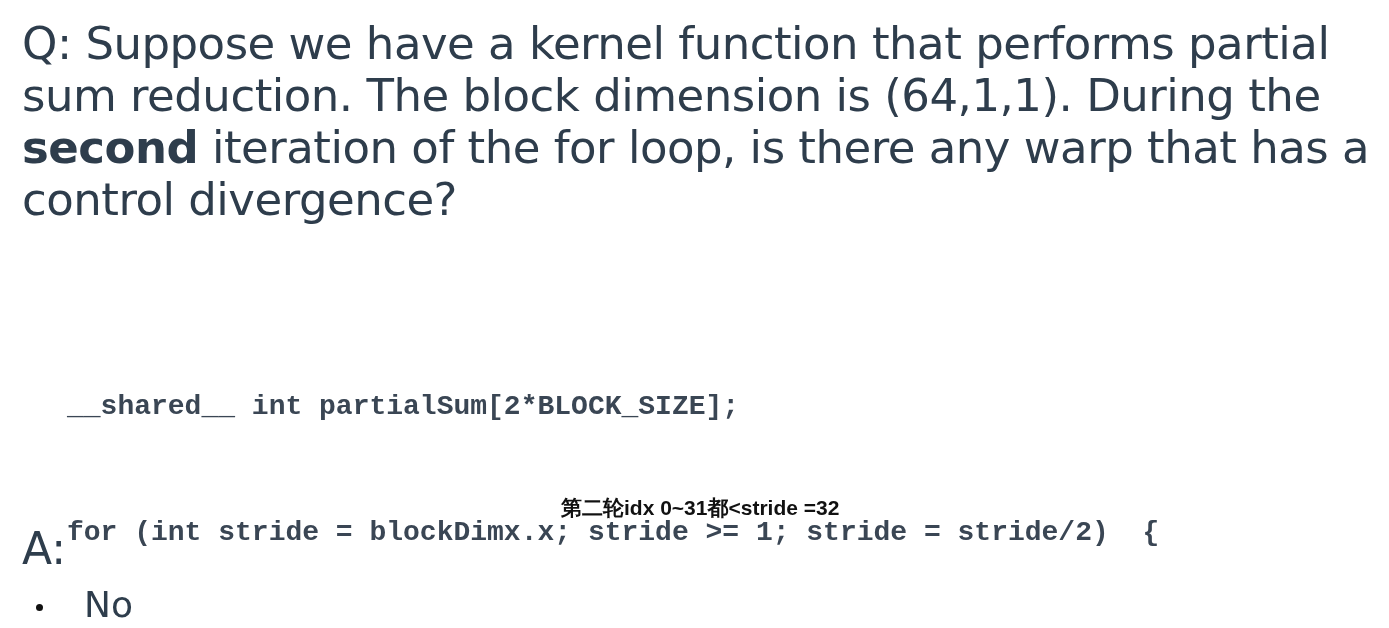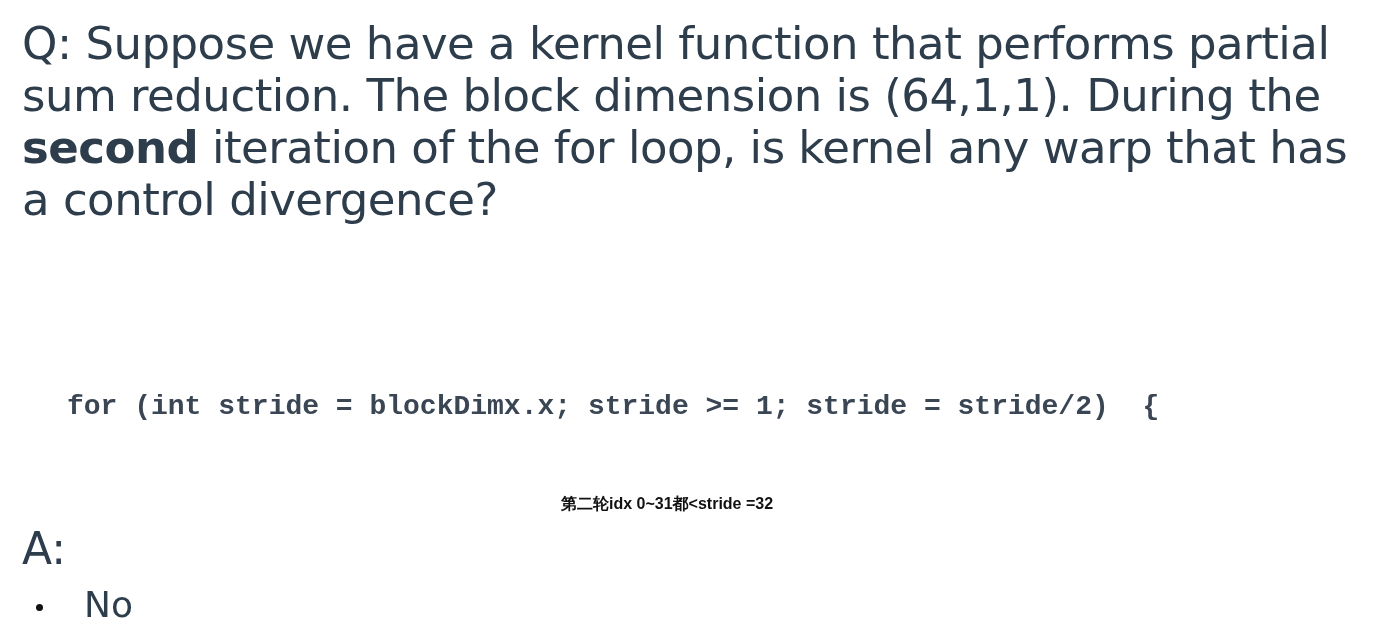--- a/index.html
+++ b/index.html
@@ -1,31 +1,32 @@
 <!DOCTYPE html>
 <html><head>
   <meta charset="utf-8">
   <style>
     html, body { margin: 0; padding: 0; background: #ffffff; }
     body { width: 1389px; height: 628px; position: relative; overflow: hidden; font-family: "DejaVu Sans", sans-serif; color: #2e3d4c; }
     .question { position: absolute; left: 22px; top: 18px; width: 1360px; font-size: 45px; line-height: 52px; letter-spacing: -0.5px; }
     .question b { font-weight: bold; }
     .code { position: absolute; left: 67px; top: 302px; font-family: "Liberation Mono", monospace; font-weight: bold; font-size: 28px; line-height: 42px; color: #3a4654; white-space: pre; }
     .code .line { height: 42px; }
-    .note { position: absolute; left: 561px; top: 494px; font-family: "Liberation Sans", sans-serif; font-weight: bold; font-size: 16px; color: #111; }
+    .note { position: absolute; left: 561px; top: 494px; font-family: "Liberation Sans", sans-serif; font-weight: bold; font-size: 21px; color: #111; }
     .answer-label { position: absolute; left: 22px; top: 524px; font-size: 44px; line-height: 50px; }
     .bullet { position: absolute; left: 36px; top: 604px; width: 7px; height: 7px; border-radius: 50%; background: #111; }
     .answer { position: absolute; left: 84px; top: 582px; font-size: 36px; line-height: 46px; }
   </style>
 </head>
 <body>
 
-<div class="question"><span>Q: Suppose we have a kernel function that performs partial sum reduction. The block dimension is (64,1,1). During the </span><b>second</b><span> iteration of the for loop, is kernel any warp that has a control divergence?</span></div>
+<div class="question"><span>Q: Suppose we have a kernel function that performs partial sum reduction. The block dimension is (64,1,1). During the </span><b>second</b><span> iteration of the for loop, is there any warp that has a control divergence?</span></div>
 
 <div class="code">
+  <div class="line">__shared__ int partialSum[2*BLOCK_SIZE];</div>
   <div class="line">for (int stride = blockDimx.x; stride &gt;= 1; stride = stride/2)  {</div>
   
   
   
 </div>
 
 <div class="note">第二轮idx 0~31都&lt;stride =32</div>
 
 <div class="answer-label">A:</div>
 <span class="bullet"></span>

